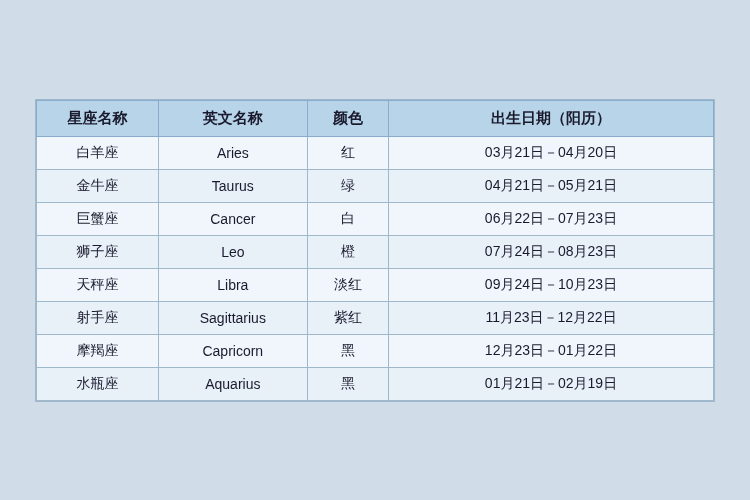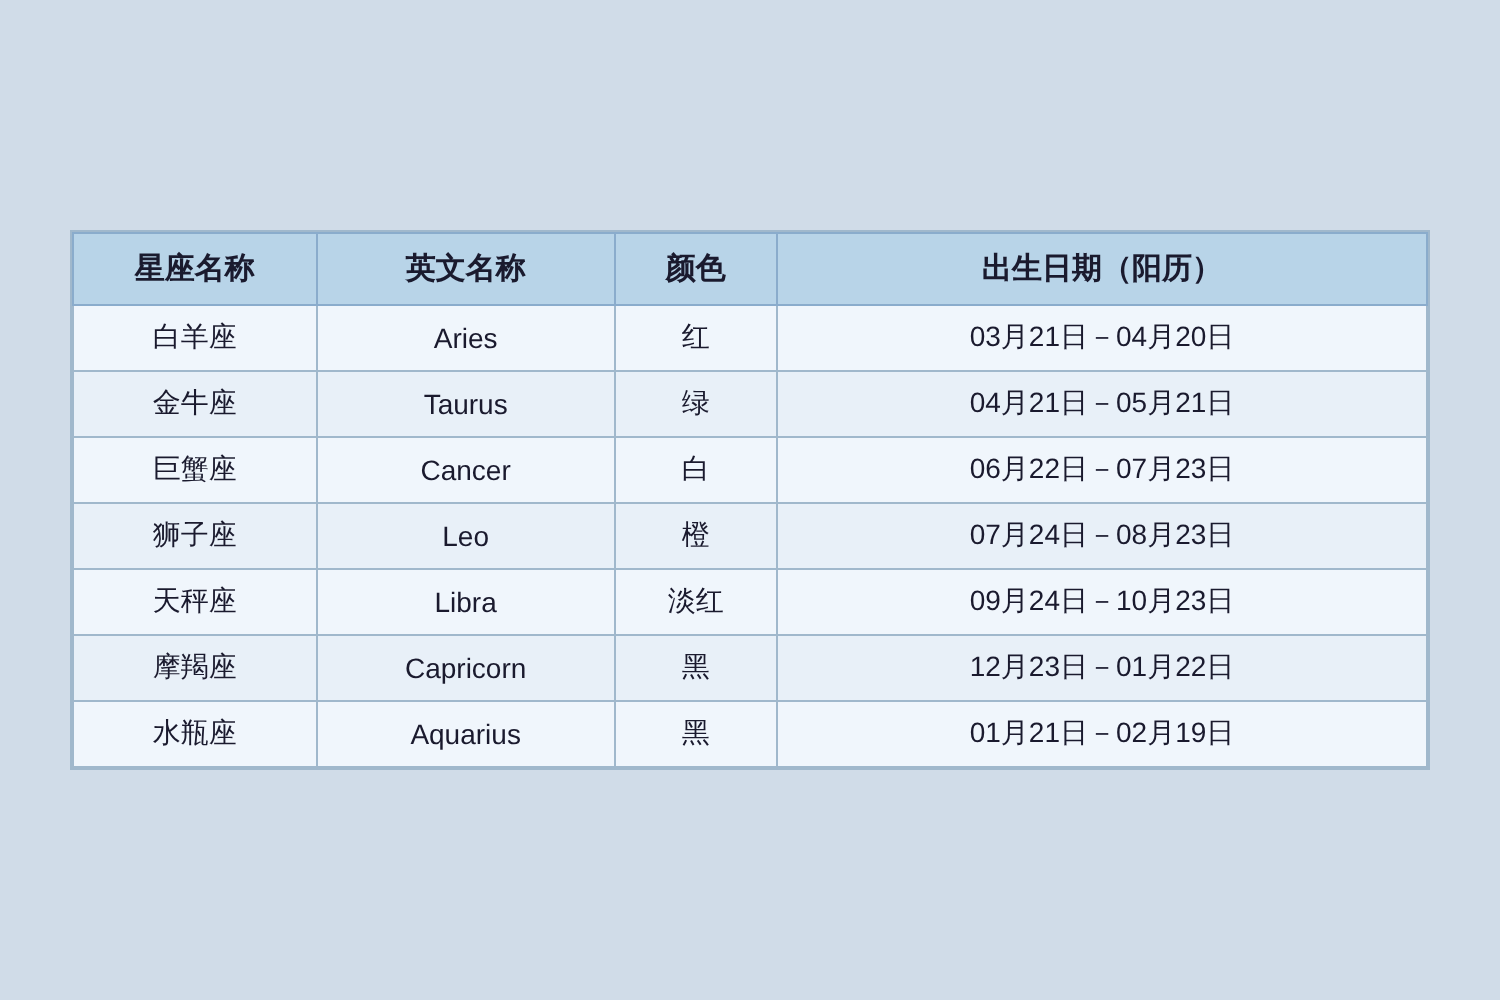--- a/index.html
+++ b/index.html
@@ -96,20 +96,26 @@
           <td>橙</td>
           <td>07月24日－08月23日</td>
         </tr>
         <tr>
           <td>天秤座</td>
           <td>Libra</td>
           <td>淡红</td>
           <td>09月24日－10月23日</td>
         </tr>
         <tr>
+          <td>射手座</td>
+          <td>Sagittarius</td>
+          <td>紫红</td>
+          <td>11月23日－12月22日</td>
+        </tr>
+        <tr>
           <td>摩羯座</td>
           <td>Capricorn</td>
           <td>黑</td>
           <td>12月23日－01月22日</td>
         </tr>
         <tr>
           <td>水瓶座</td>
           <td>Aquarius</td>
           <td>黑</td>
           <td>01月21日－02月19日</td>

